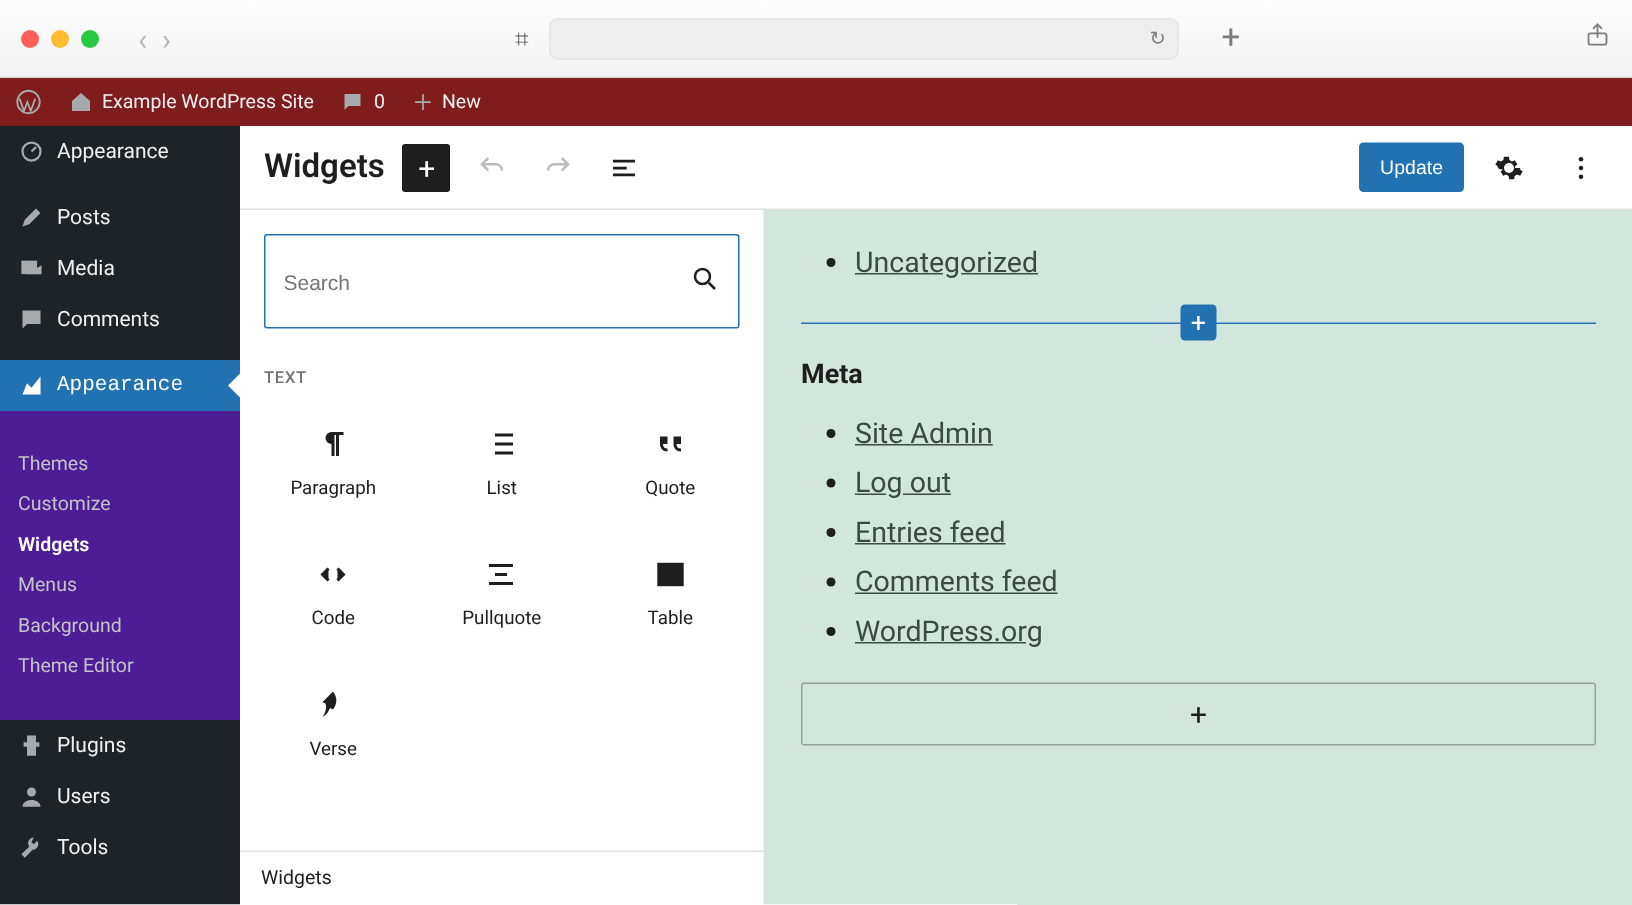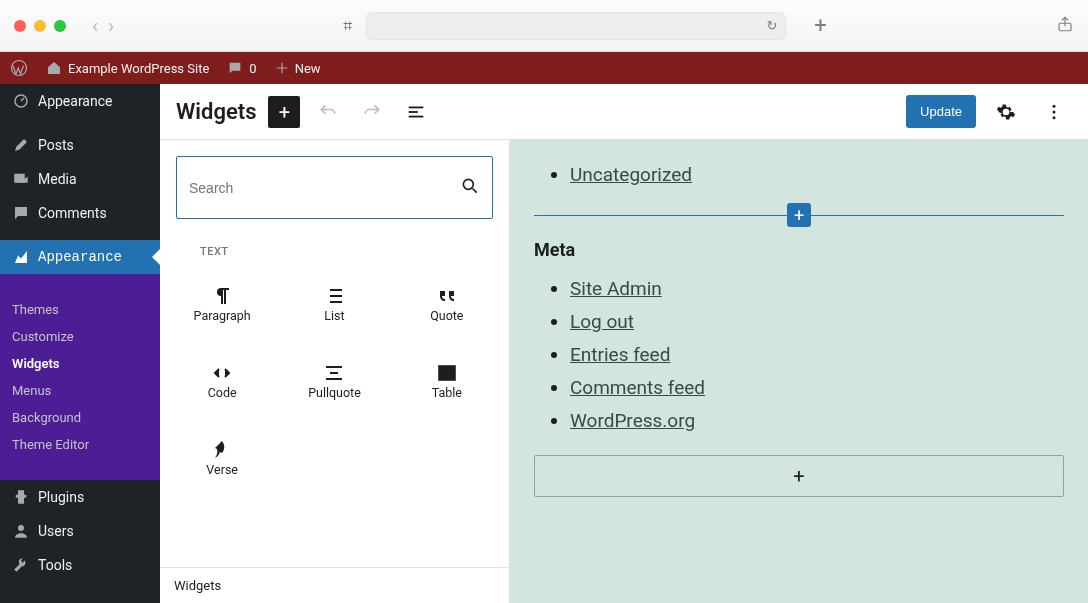--- a/index.html
+++ b/index.html
@@ -47,23 +47,23 @@
   .icon-btn{ width:36px; height:36px; display:flex; align-items:center; justify-content:center; cursor:pointer;}
 
   .editor-body{ flex:1; display:flex; min-height:0;}
 
   
   .inserter{ width:350px; border-right:1px solid #e0e0e0; display:flex; flex-direction:column; background:#fff;}
   .inserter-pad{ padding:16px;}
   .search-box{ border:1.5px solid #2271b1; border-radius:2px; display:flex; align-items:center; height:63px; padding:0 12px;}
   .search-box input{ border:none; outline:none; flex:1; font-size:14px;}
   .search-box svg{width:20px;height:20px;}
-  .group-label{ color:#757575; font-size:11px; letter-spacing:0.5px; padding:10px 16px 6px; font-weight:500;margin-left:24px;}
+  .group-label{ color:#757575; font-size:11px; letter-spacing:0.5px; padding:10px 16px 6px; font-weight:500;}
   .block-grid{ display:grid; grid-template-columns:repeat(3,1fr); padding:0 6px;}
-  .block-item{ display:flex; flex-direction:column; align-items:center; justify-content:center; padding:20px 4px 18px; cursor:pointer; border-radius:2px; gap:0;}
+  .block-item{ display:flex; flex-direction:column; align-items:center; justify-content:center; padding:20px 4px 18px; cursor:pointer; border-radius:2px; gap:10px;}
   .block-item svg{ width:24px; height:24px; fill:#1e1e1e;}
   .block-item .bl{ font-size:12.5px; color:#1e1e1e;}
   .inserter-footer{ margin-top:auto; border-top:1px solid #e0e0e0; padding:10px 14px; color:#1e1e1e; font-size:13px;}
 
   
   .canvas{ flex:1; background:#d3e6dd; padding:18px 24px 24px; overflow:auto; position:relative;}
   .wh{ font-size:18px; font-weight:700; margin-bottom:12px; color:#1e1e1e;}
   .canvas ul{ list-style:disc; padding-left:36px; margin-bottom:12px;}
   .canvas ul li{ padding:5px 0; font-size:19px;}
   .canvas ul li a{ color:#3a4a45; text-decoration:underline; cursor:pointer;}

